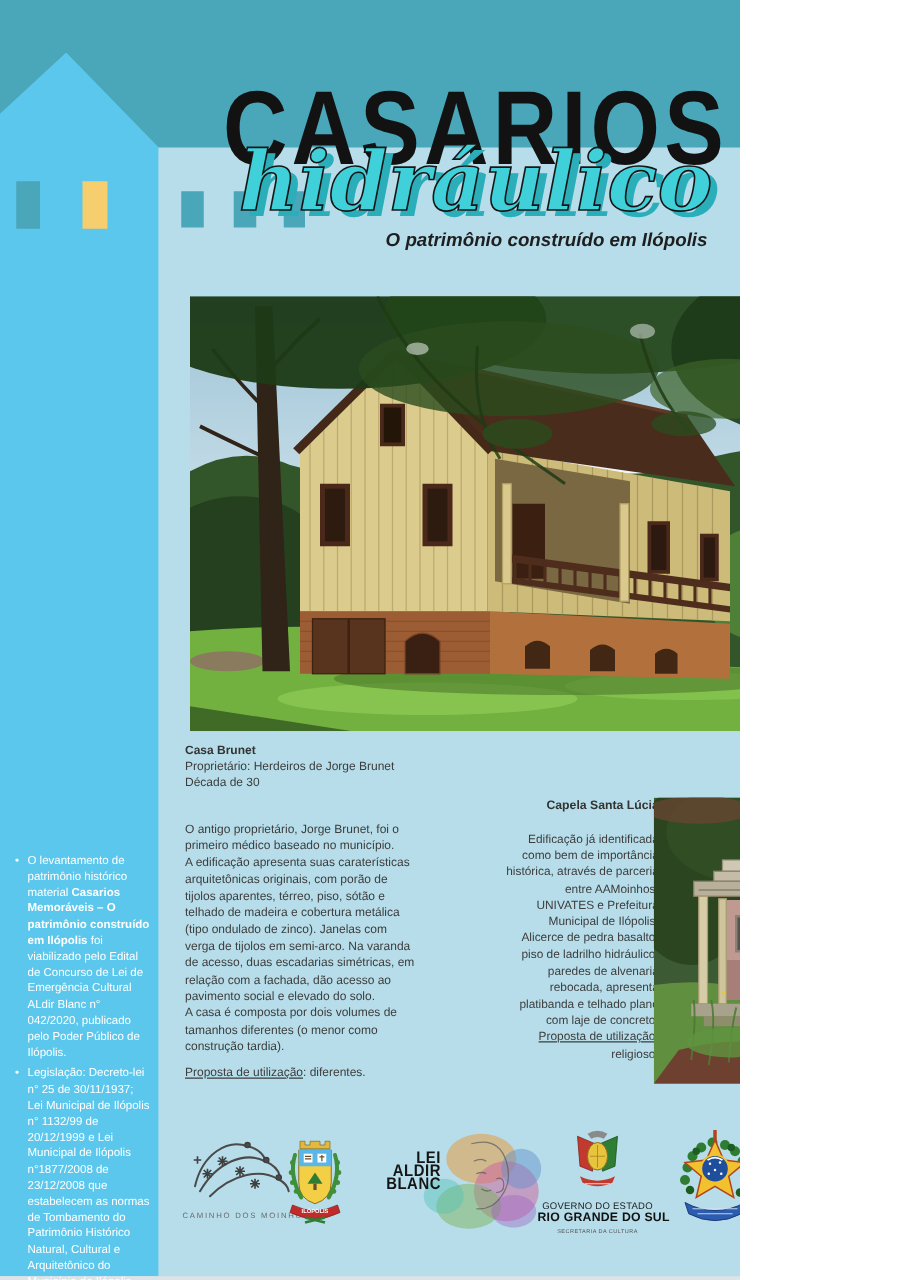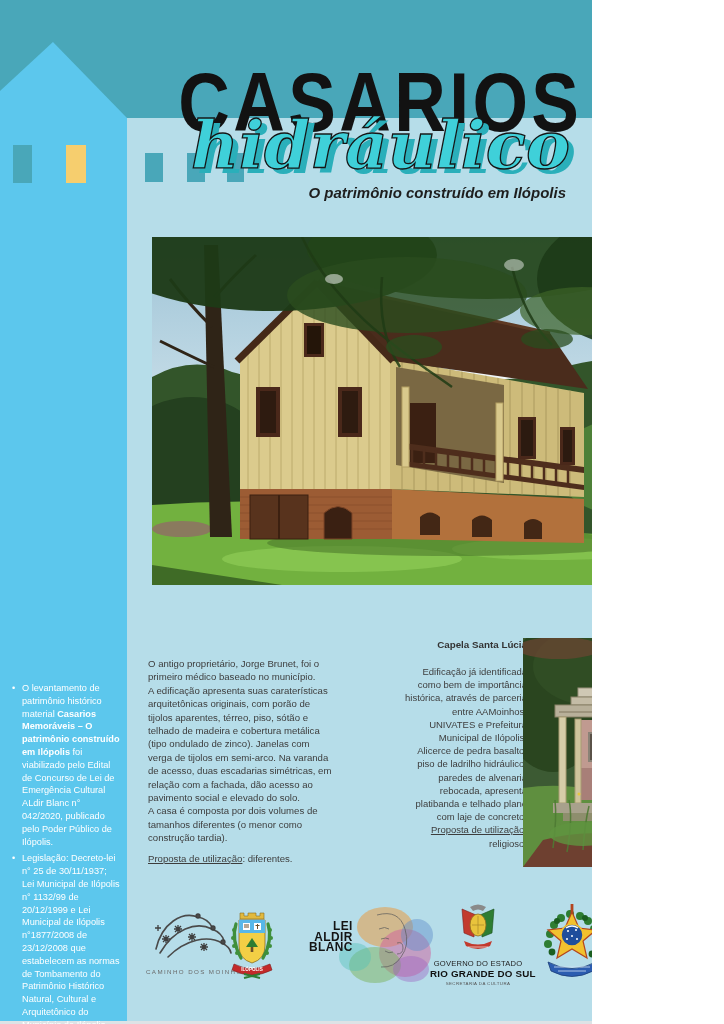--- a/index.html
+++ b/index.html
@@ -212,20 +212,25 @@
         <path d="M360,30 Q372,80 400,108"></path>
         <path d="M480,60 Q470,120 452,150"></path>
       </g>
       <ellipse cx="262" cy="110" rx="28" ry="12" fill="#2a4c1e" opacity=".8"></ellipse>
       <ellipse cx="395" cy="102" rx="26" ry="10" fill="#2a4c1e" opacity=".75"></ellipse>
       <ellipse cx="182" cy="42" rx="9" ry="5" fill="#ffffff" opacity=".5"></ellipse>
       <ellipse cx="362" cy="28" rx="10" ry="6" fill="#ffffff" opacity=".45"></ellipse>
     </svg>
   </div>
 
+  <div class="abs casa-head">
+    <div class="b">Casa Brunet</div>
+    <div>Proprietário: Herdeiros de Jorge Brunet</div>
+    <div>Década de 30</div>
+  </div>
   <div class="abs casa-body">O antigo proprietário, Jorge Brunet, foi o
 primeiro médico baseado no município.
 A edificação apresenta suas caraterísticas
 arquitetônicas originais, com porão de
 tijolos aparentes, térreo, piso, sótão e
 telhado de madeira e cobertura metálica
 (tipo ondulado de zinco). Janelas com
 verga de tijolos em semi-arco. Na varanda
 de acesso, duas escadarias simétricas, em
 relação com a fachada, dão acesso ao

